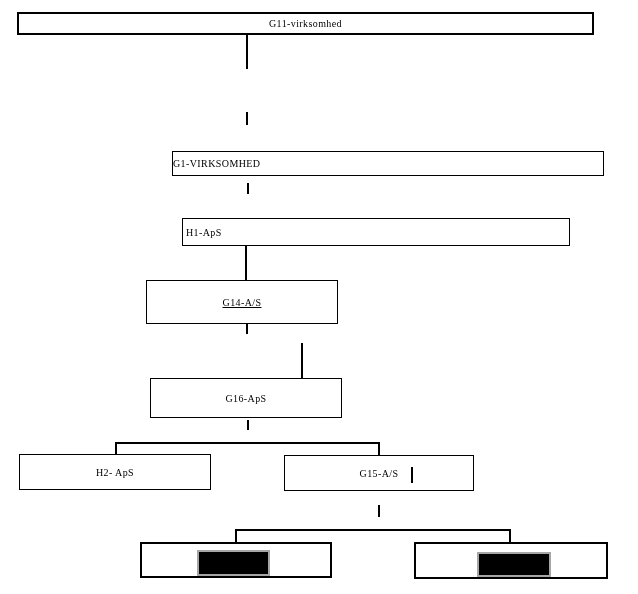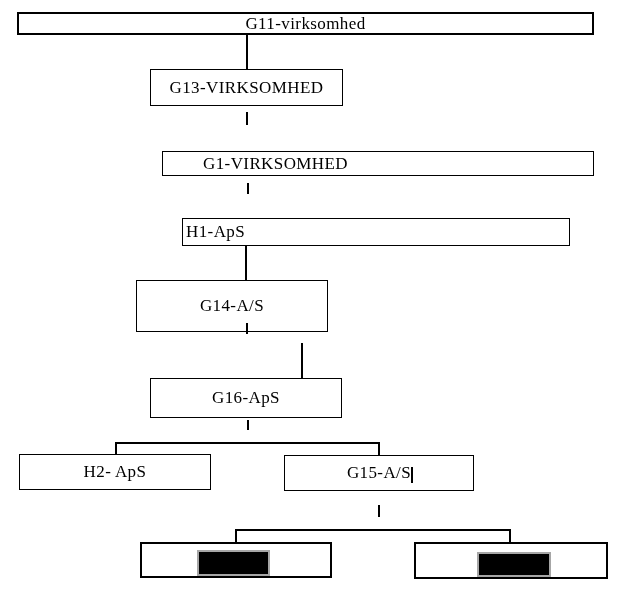--- a/index.html
+++ b/index.html
@@ -13,21 +13,21 @@
     overflow: hidden;
   }
   .node {
     position: absolute;
     box-sizing: border-box;
     border: 1px solid #000000;
     background: #ffffff;
     display: flex;
     align-items: center;
     justify-content: center;
-    font-size: 17px;
+    font-size: 10px;
     letter-spacing: 0.4px;
     white-space: nowrap;
   }
   .node.thick { border-width: 2px; }
   .node.align-left { justify-content: flex-start; }
   .line {
     position: absolute;
     background: #000000;
   }
   .redaction {
@@ -41,39 +41,36 @@
 <body>
 
 <div id="canvas">
 
   <div class="node thick" style="left:17px; top:12px; width:577px; height:23px;">
     <span>G11-virksomhed</span>
   </div>
 
   <div class="line" style="left:246px; top:34px; width:2px; height:35px;"></div>
 
-  <div class="node" style="left:150px; top:69px; width:193px; height:37px;">
-    <span>G13-VIRKSOMHED</span>
-  </div>
 
   <div class="line" style="left:246px; top:112px; width:2px; height:13px;"></div>
 
-  <div class="node align-left" style="left:162px; top:151px; width:432px; height:25px; padding-left:40px;">
+  <div class="node align-left" style="left:172px; top:151px; width:432px; height:25px; ">
     <span>G1-VIRKSOMHED</span>
   </div>
 
   <div class="line" style="left:247px; top:183px; width:2px; height:11px;"></div>
 
   <div class="node align-left" style="left:182px; top:218px; width:388px; height:28px; padding-left:3px;">
     <span>H1-ApS</span>
   </div>
 
   <div class="line" style="left:245px; top:245px; width:2px; height:35px;"></div>
 
-  <div class="node" style="left:136px; top:280px; width:192px; height:52px;">
+  <div class="node" style="left:146px; top:280px; width:192px; height:44px;text-decoration:underline;">
     <span>G14-A/S</span>
   </div>
 
   <div class="line" style="left:246px; top:323px; width:2px; height:11px;"></div>
 
   <div class="line" style="left:301px; top:343px; width:2px; height:35px;"></div>
 
   <div class="node" style="left:150px; top:378px; width:192px; height:40px;text-align:center;">
     <span>G16-ApS</span>
   </div>

